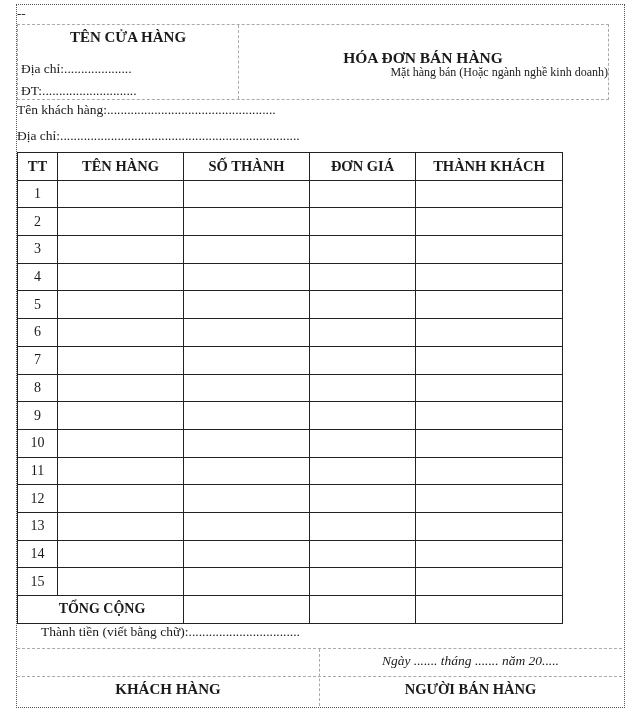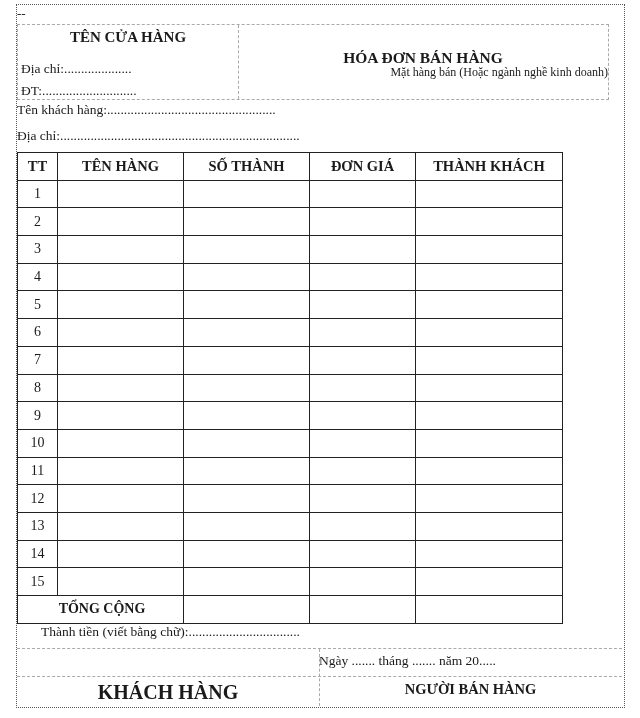--- a/index.html
+++ b/index.html
@@ -19,22 +19,22 @@
   .line { position:absolute; left:17px; font-size:13.5px; }
   table.items { position:absolute; left:17px; top:152px; border-collapse:collapse; }
   table.items td, table.items th { border:1.5px solid #222; padding:0; height:26.7px; font-size:14px; }
   table.items th { font-weight:bold; font-size:14.5px; text-align:center; }
   table.items td.tt { text-align:center; }
   .total-label { font-weight:bold; text-align:center; padding-left:3px !important; font-size:14.5px; }
   .words { position:absolute; left:17px; top:624px; font-size:13.5px;margin-left:24px; }
   .foot { position:absolute; left:17px; top:648px; width:605px; height:57px; border-top:1px dashed #aaa; }
   .foot .mid { position:absolute; left:0; right:0; top:27px; border-top:1px dashed #aaa; }
   .foot .vdiv { position:absolute; left:302px; top:0; bottom:0; border-left:1px dashed #aaa; }
-  .date { position:absolute; left:302px; right:0; top:4px; font-size:13.5px; }
-  .sig-left { position:absolute; left:0; width:302px; top:32px; text-align:center; font-weight:bold; font-size:20px; }
+  .date { position:absolute; left:302px; right:0; top:4px; text-align:center; font-style:italic; font-size:13.5px; }
+  .sig-left { position:absolute; left:0; width:302px; top:32px; text-align:center; font-weight:bold; font-size:15px; }
   .sig-right { position:absolute; left:302px; right:0; top:32px; text-align:center; font-weight:bold; font-size:14.5px; }
 </style>
 </head>
 <body>
 
 <div class="page"></div>
 <div class="dash">--</div>
 
 <div class="hdr">
   <div class="left">

